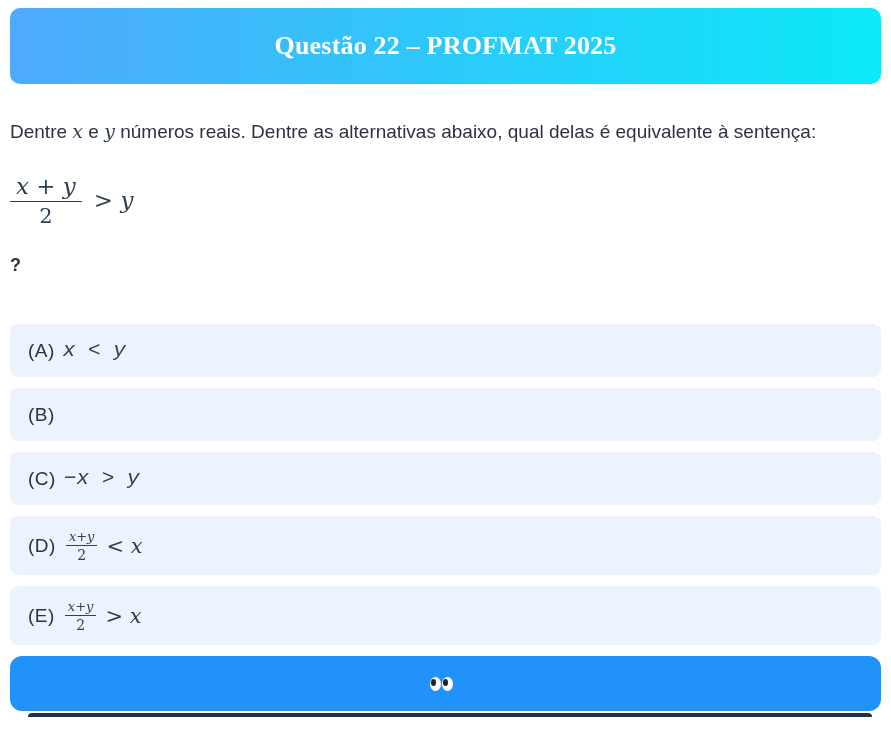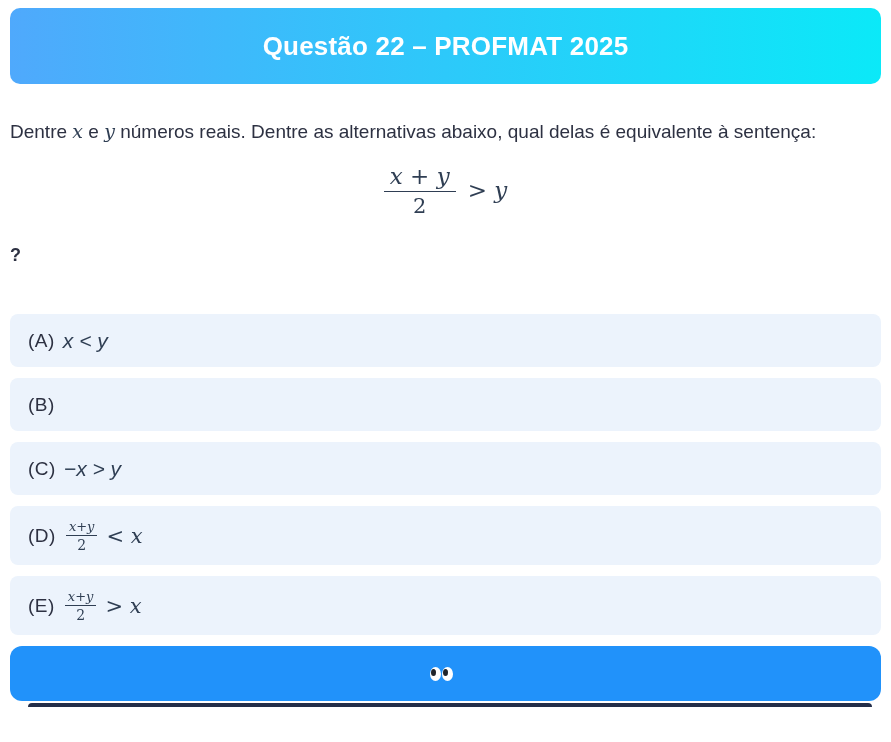--- a/index.html
+++ b/index.html
@@ -19,20 +19,21 @@
 
   
   .header-banner {
     margin-top: 8px;
     height: 76px;
     border-radius: 10px;
     background: linear-gradient(90deg, #4fa9fc 0%, #0be9f8 100%);
     display: flex;
     align-items: center;
     justify-content: center;
+    font-family: Liberation Serif, serif;
   }
   .header-banner .title {
     color: #ffffff;
     font-size: 26px;
     font-weight: 700;
     letter-spacing: 0.2px;
   }
 
   
   .question-text {
@@ -43,25 +44,25 @@
   }
   .mvar {
     font-family: "DejaVu Serif", serif;
     font-style: italic;
     color: #2f3e53;
     font-size: 19px;
   }
 
   
   .formula {
-    margin-top: 10px;
+    margin-top: 20px;
     height: 58px;
     display: flex;
     align-items: center;
-    justify-content: center;
+    justify-content: flex-start;
     font-family: "DejaVu Serif", serif;
     color: #2f3e53;
   }
   .frac {
     display: inline-block;
     text-align: center;
     vertical-align: middle;
   }
   .formula .frac .num {
     display: block;
@@ -102,21 +103,21 @@
     align-items: center;
     cursor: pointer;
   }
   .option-row.tall { min-height: 59px; }
   .option-label {
     font-size: 19px;
     color: #2d3142;
     letter-spacing: 0.5px;
   }
   .option-expr {
-    font-family: Liberation Sans, sans-serif;
+    font-family: Liberation Mono, monospace;
     font-style: italic;
     font-size: 21px;
     color: #2f3e53;
     margin-left: 8px;
   }
   .option-row .frac {
     margin-left: 10px;
     font-family: "DejaVu Serif", serif;
     color: #2f3e53;
   }

